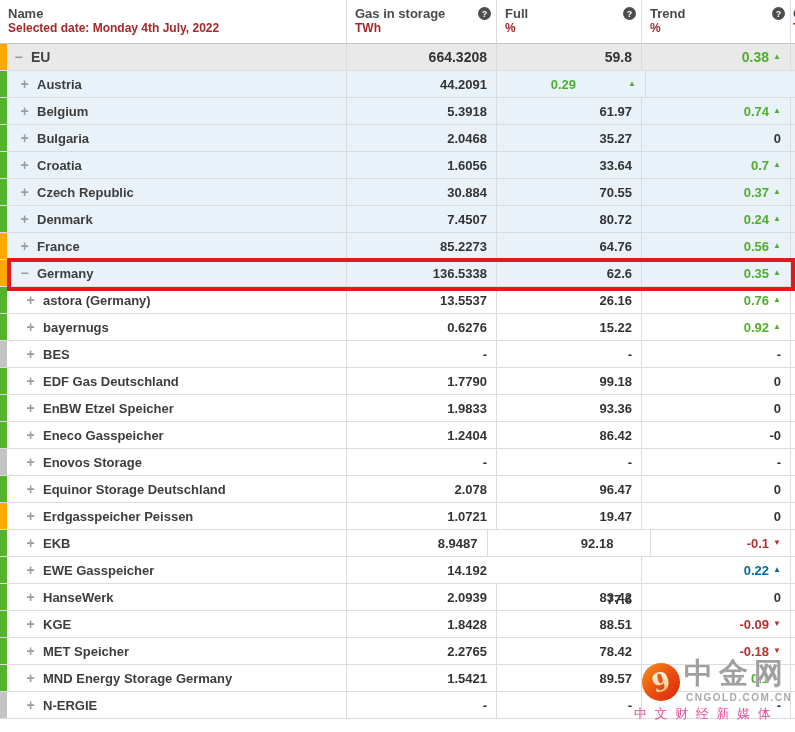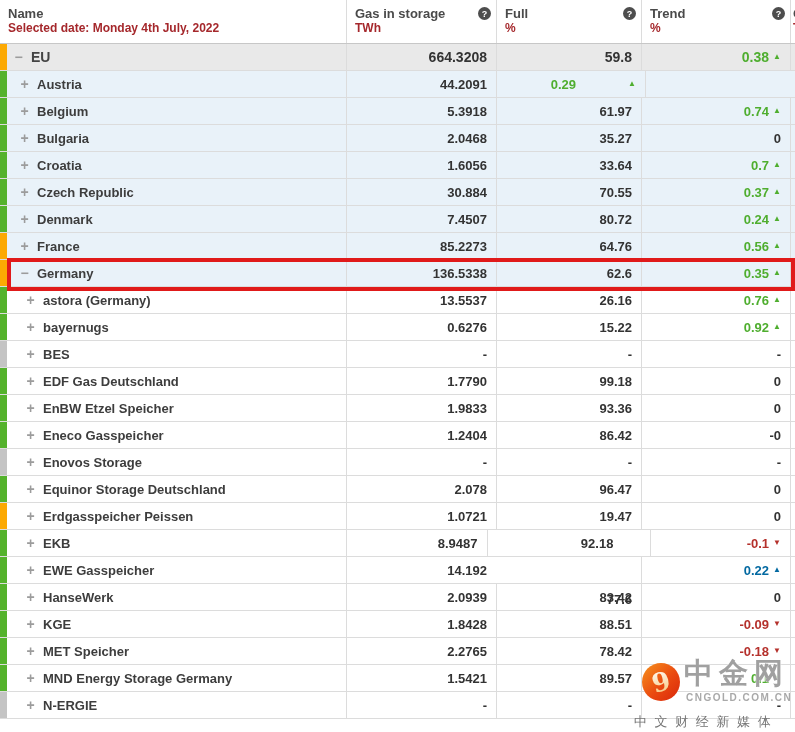--- a/index.html
+++ b/index.html
@@ -42,21 +42,21 @@
         border:4px solid #e01a1a; box-sizing:border-box; pointer-events:none; z-index:6; }
 
   
   .wm { position:absolute; left:630px; top:658px; width:165px; height:72px; z-index:10; pointer-events:none; }
   .wm-logo { position:absolute; left:12px; top:5px; }
   .wm-brand { position:absolute; left:54px; top:-4px; font-size:29px; font-weight:bold; color:#a0a0a0;
               letter-spacing:6px; white-space:nowrap; line-height:38px;
               text-shadow:0 0 1px #fff, 0 0 2px #fff; }
   .wm-domain { position:absolute; left:56px; top:34px; font-size:10px; font-weight:bold; color:#a9a9a9;
                letter-spacing:1.5px; white-space:nowrap; text-shadow:0 0 1px #fff; }
-  .wm-tagline { position:absolute; left:4px; top:55px; font-size:13px; color:#737373;
+  .wm-tagline { position:absolute; left:4px; top:47px; font-size:13px; color:#ec4899;
                 letter-spacing:2px; white-space:nowrap; text-shadow:0 0 1px #fff; }
 </style>
 </head>
 <body>
 
 <div class="table">
 
   <div class="hdr">
     <div class="hcol" style="width:346px">
       <div class="htitle-line">

